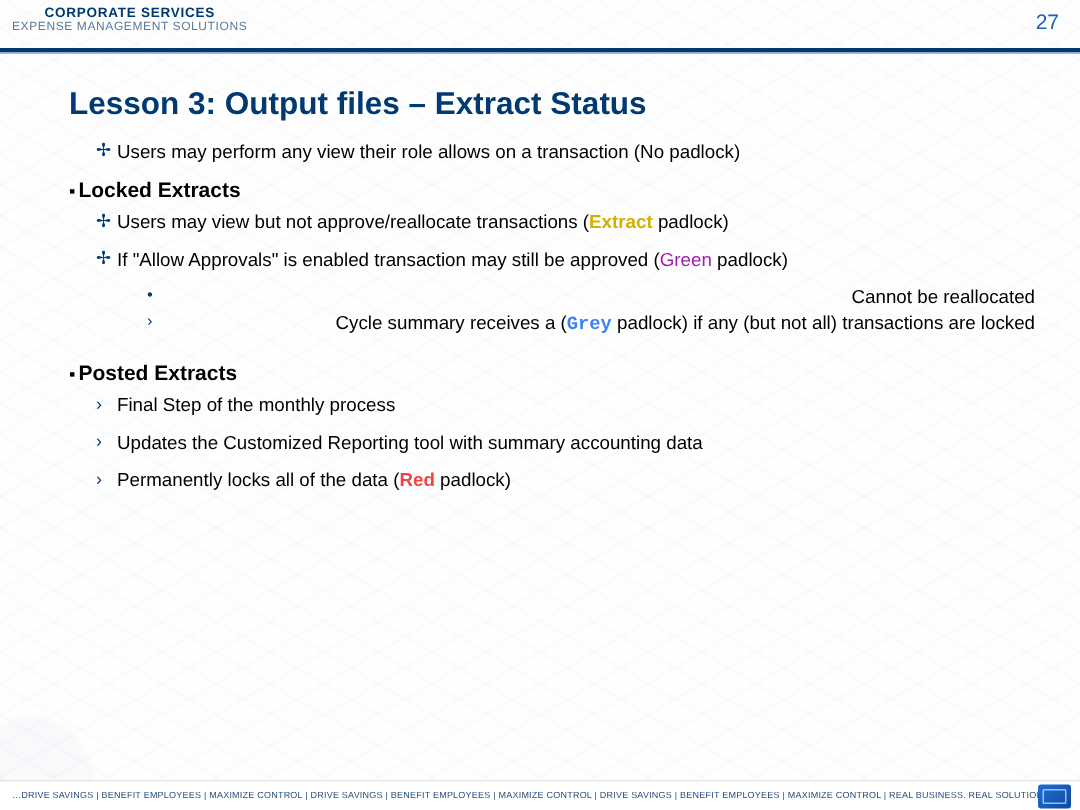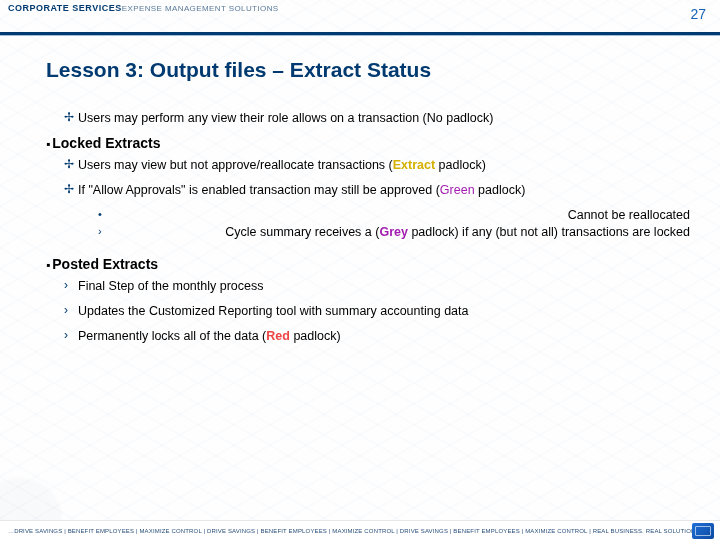--- a/index.html
+++ b/index.html
@@ -21,21 +21,21 @@
     pointer-events: none;
   }
   .topbar {
     position: relative;
     height: 32px;
     padding: 4px 8px 0 8px;
     display: flex;
     align-items: flex-start;
     justify-content: space-between;
   }
-  .brand { display:flex; flex-direction:row; line-height:1; }
+  .brand { display:flex; flex-direction:column; line-height:1;align-items:center; }
   .brand-top {
     font-size: 9px; font-weight: 700;
     letter-spacing: 0.5px;
     color: #003a70;
   }
   .brand-sub {
     font-size: 8px; font-weight: 500;
     letter-spacing: 0.4px;
     color: #5a7a9a;
     margin-top: 1px;
@@ -56,21 +56,21 @@
     background:#9fbedb;
   }
   .content {
     position: relative;
     padding: 22px 30px 0 46px;
   }
   .title {
     font-size: 21px;
     font-weight: 700;
     color: #003a70;
-    margin-bottom: 28px;
+    margin-bottom: 11px;
   }
   .sec-head {
     font-size: 14px; font-weight: 700;
     color:#000;
     margin: 8px 0 6px 0;
   }
   .sq-bullet::before {
     content:"▪"; font-size: 12px; margin-right: 2px;
   }
   .item {
@@ -95,21 +95,21 @@
     display:flex;
     align-items:flex-start;
   }
   .sub .mark {
     width:14px; flex:0 0 14px;
     color:#003a70; font-size:11px;
   }
   .sub .txt { flex:1;text-align:right; }
   .c-yellow { color:#d4b000; font-weight:700; }
   .c-green { color:#a21caf; font-weight:400; }
-  .c-grey  { color:#a21caf; font-weight:700; }
+  .c-grey  { color:#3b82f6; font-weight:700;font-family:Liberation Mono, monospace; }
   .c-red   { color:#ef4444; font-weight:700; }
 
   .footer {
     position:absolute; left:0; right:0; bottom:0;
     height:20px; width:100%;
     background:#fff;
     border-top:1px solid #e8e8e8;
     display:flex;
     align-items:center;
     justify-content:space-between;

